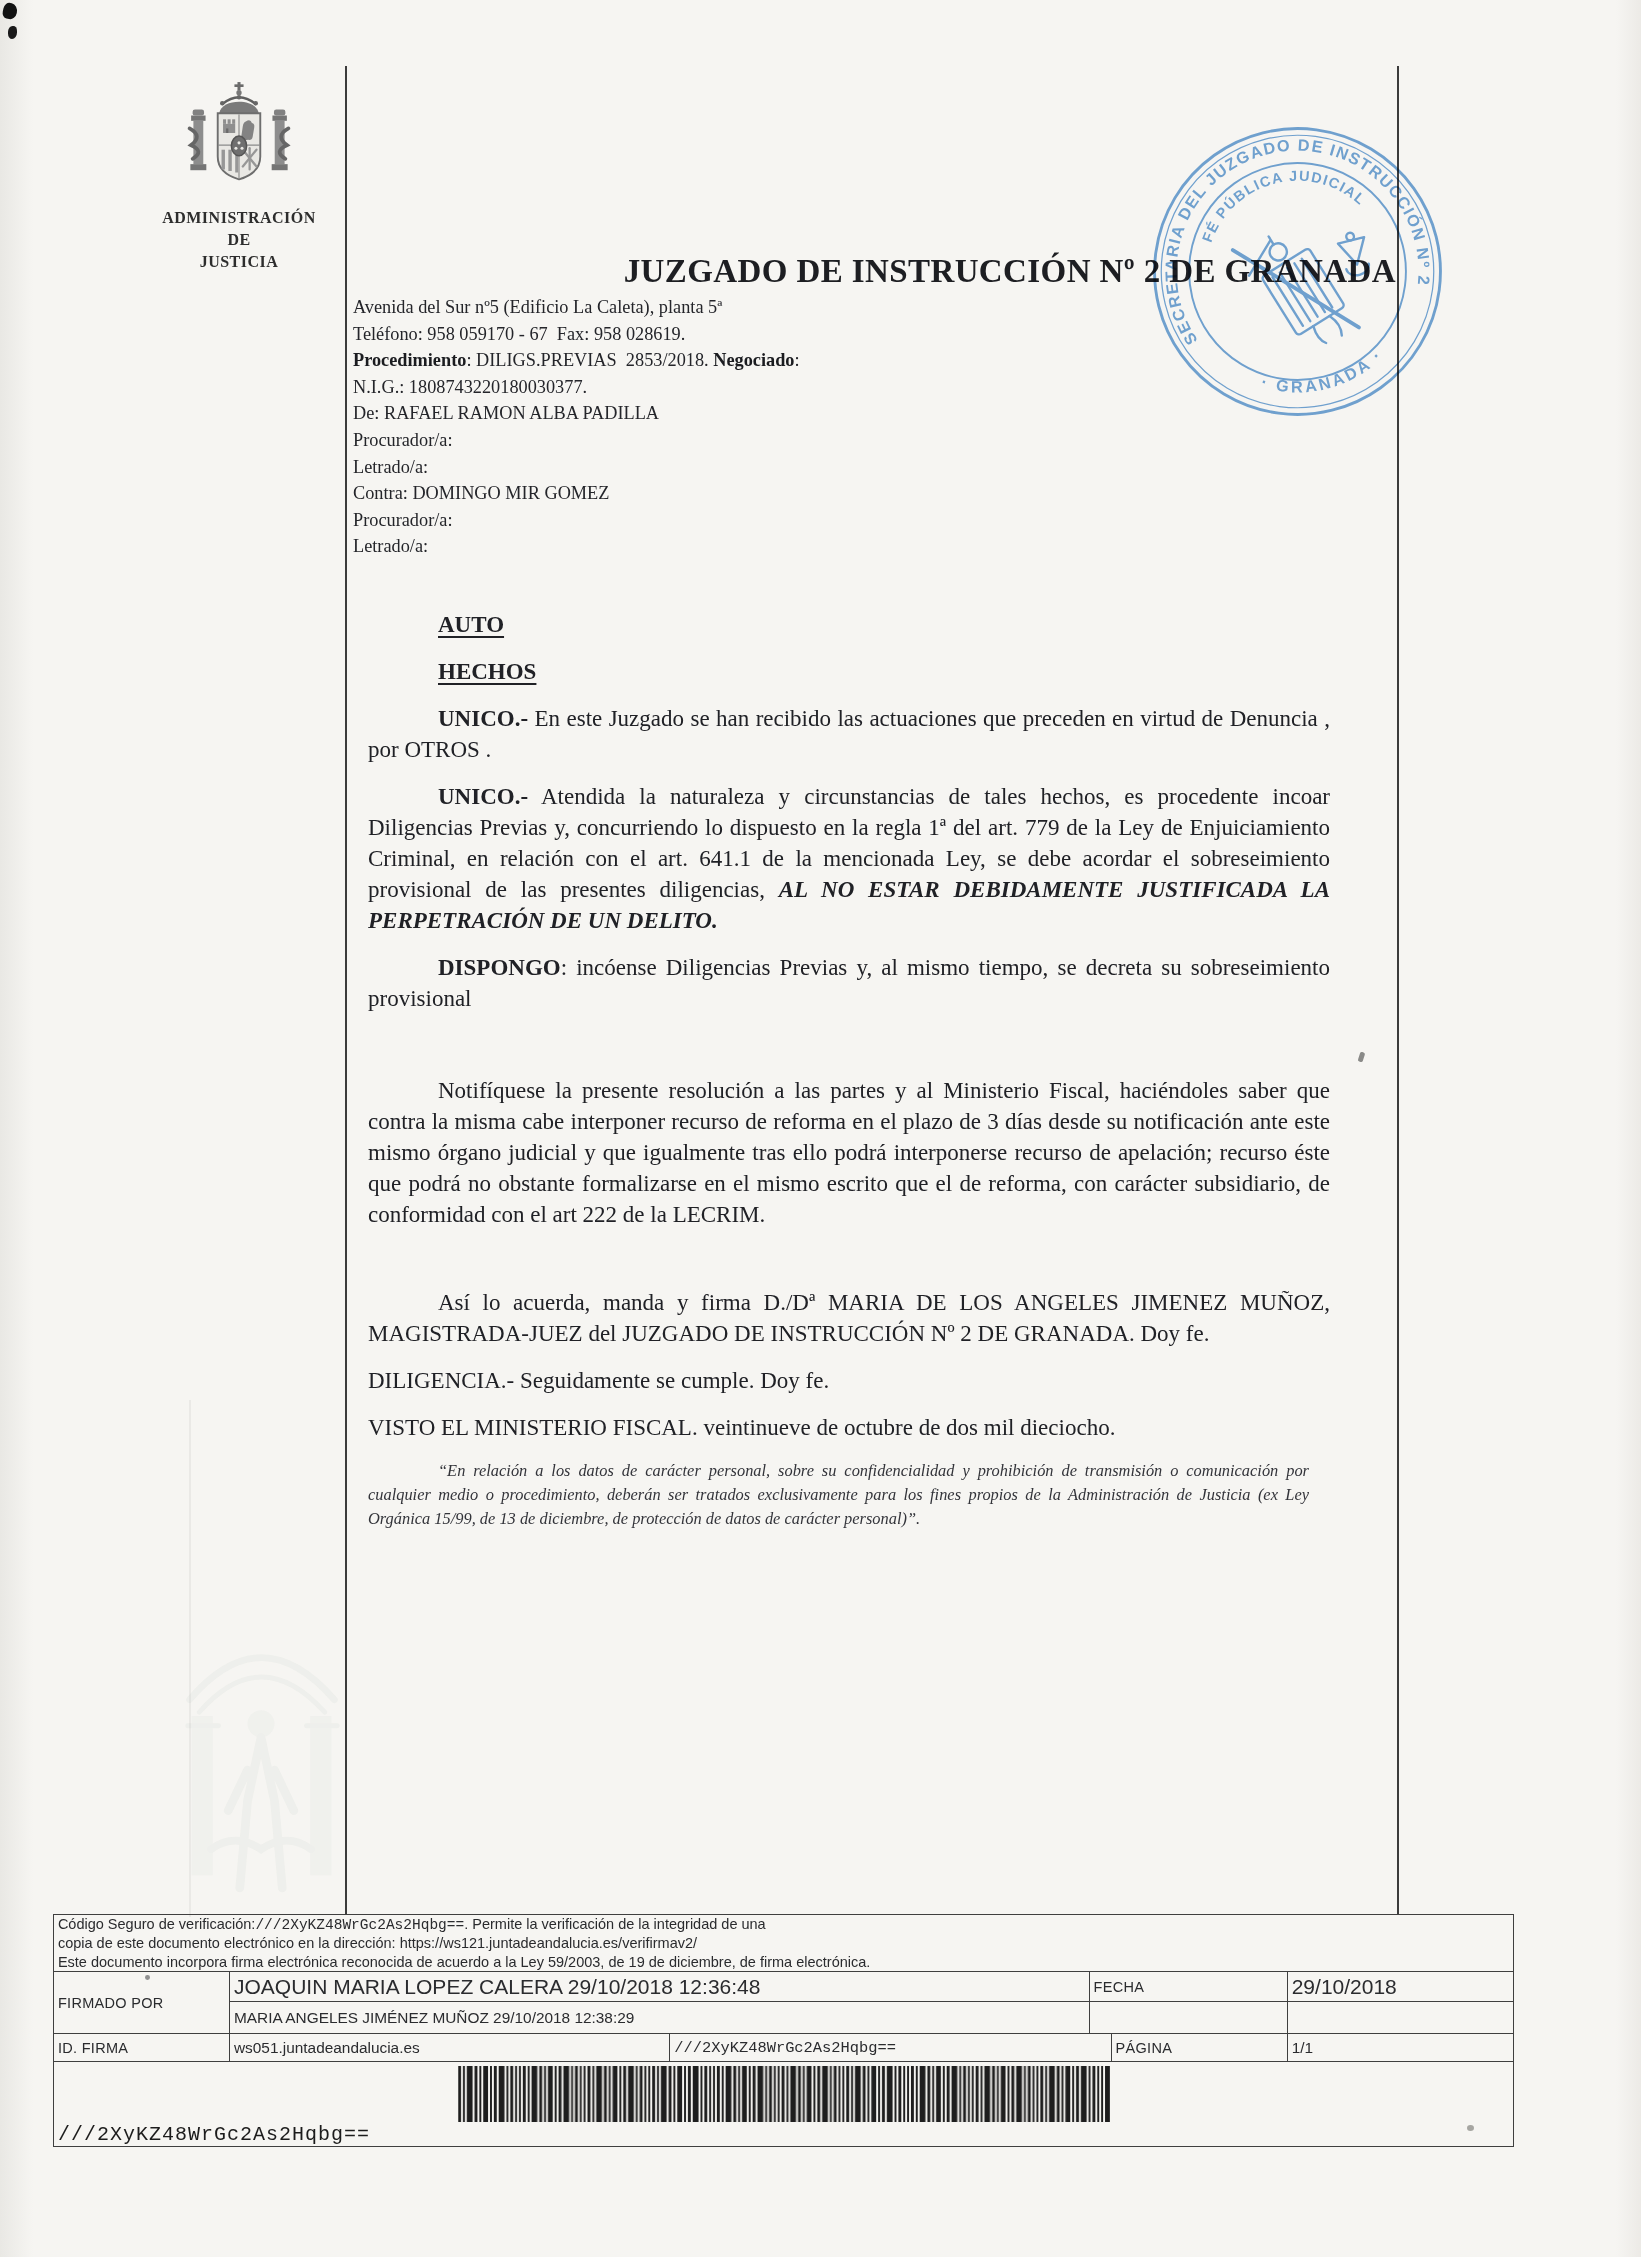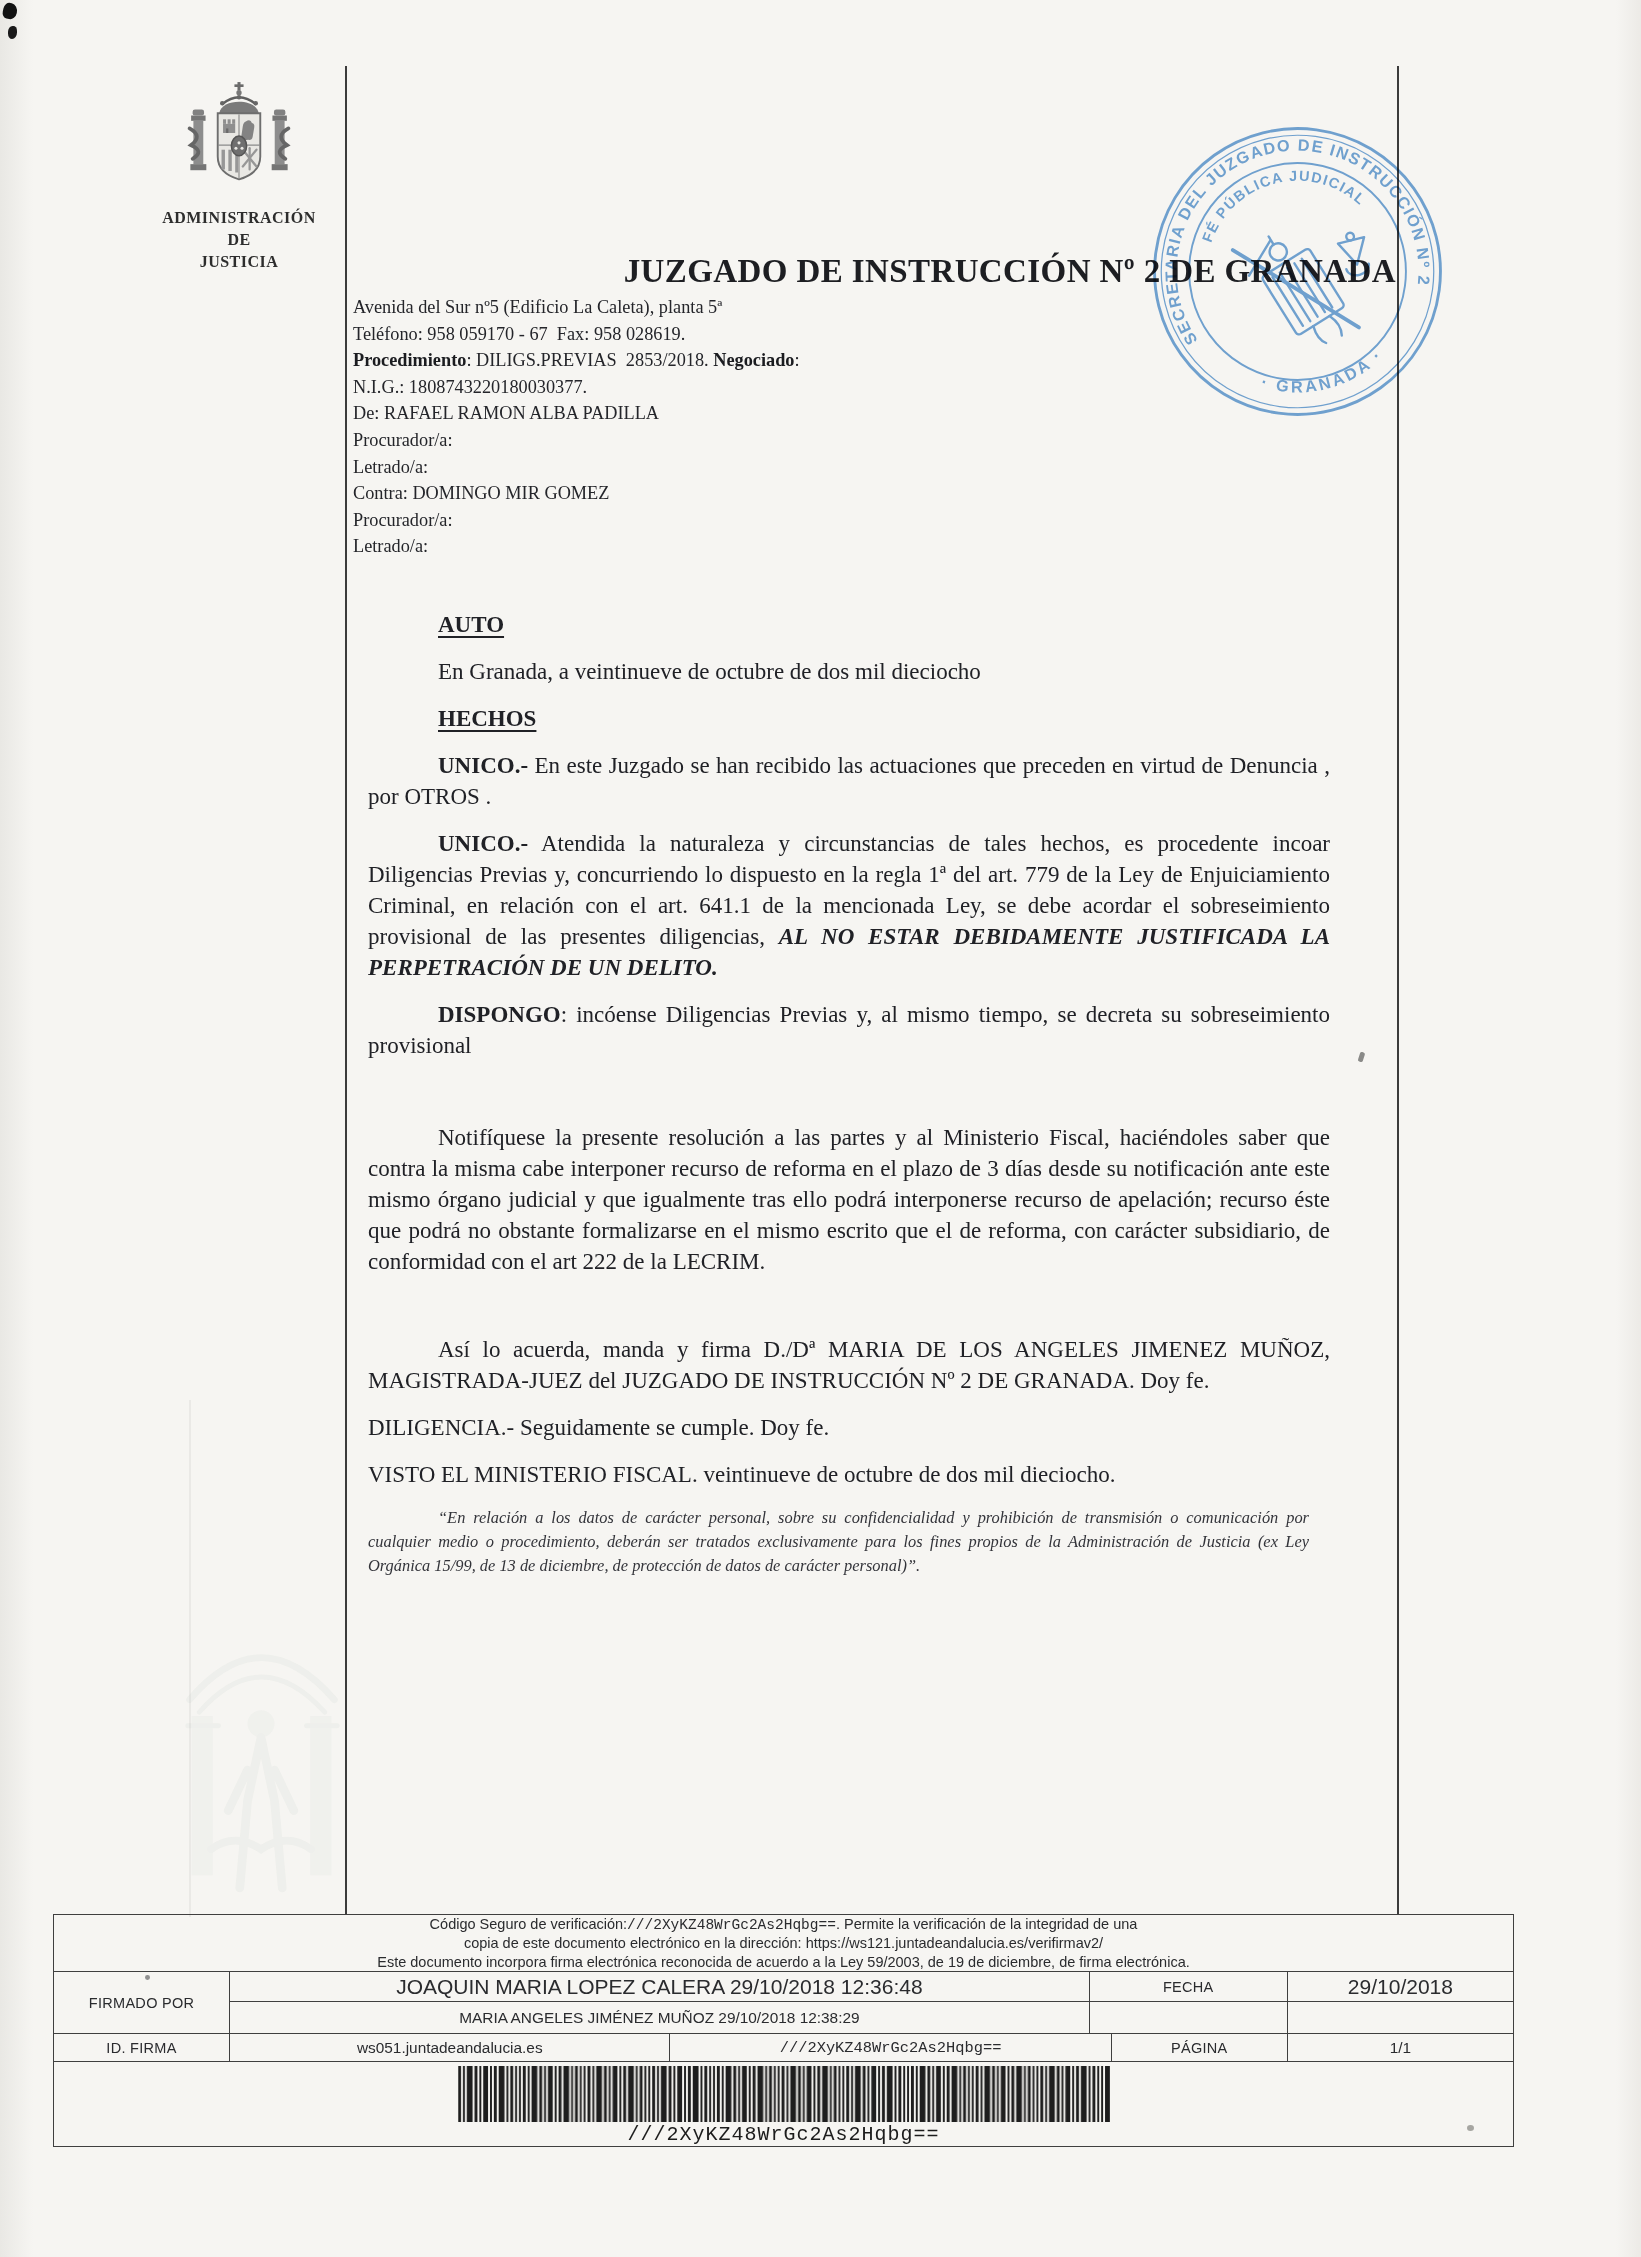--- a/index.html
+++ b/index.html
@@ -49,21 +49,21 @@
   .privacy{margin-top:25px;width:941px;font-size:16.4px;line-height:24px;
     font-style:italic;text-align:justify;color:#33343a;text-indent:0;}
 
   
   .watermark{position:absolute;left:172px;top:1608px;width:179px;height:304px;opacity:.55;}
 
   
   .verifirma{position:absolute;left:53px;top:1914px;
     font-family:"Liberation Sans", sans-serif;color:#2a2b2e;}
   table.vf{border-collapse:collapse;table-layout:fixed;width:1461px;}
-  table.vf td{border:1.9px solid #3f3f3f;text-align:center;vertical-align:middle;
+  table.vf td{border:1.9px solid #3f3f3f;vertical-align:middle;
     padding:0 3.9px;overflow:hidden;}
   .vf-top{font-size:14.5px;line-height:18.3px;height:56px;}
   .vf-mono{font-family:"Liberation Mono", monospace;font-size:14.5px;}
   .vf-label{font-size:14.5px;letter-spacing:0.3px;}
   .vf-name{font-size:21px;height:29px;}
   .vf-name2{font-size:15.4px;height:31px;}
   .vf-id{font-size:15.4px;height:27px;}
   .vf-code{font-family:"Liberation Mono", monospace;font-size:15.4px;}
   .vf-barcode-cell{height:79px;vertical-align:top;}
   .bc-label{font-family:"Liberation Mono", monospace;font-size:20px;
@@ -201,21 +201,20 @@
       <line x1="100" y1="122" x2="208" y2="232" stroke-width="4"></line>
       <line x1="110" y1="152" x2="140" y2="122"></line>
       <path d="M208 142 l14 26 M236 142 l-14 26 M208 142 h28 M210 170 a12 9 0 0 0 24 0"></path>
       <circle cx="222" cy="138" r="4"></circle>
     </g>
   </g>
 </svg>
 
 <div class="doc-body">
   <p class="heading">AUTO</p>
-  <p>En Granada, a veintinueve de octubre de dos mil dieciocho</p>
   <p class="heading">HECHOS</p>
   <p><b>UNICO.-</b><span> En este Juzgado se han recibido las actuaciones que preceden en virtud de Denuncia , por OTROS .</span></p>
   <p><b>UNICO.-</b><span> Atendida la naturaleza y circunstancias de tales hechos, es procedente incoar Diligencias Previas y, concurriendo lo dispuesto en la regla 1ª del art. 779 de la Ley de Enjuiciamiento Criminal, en relación con el art. 641.1 de la mencionada Ley, se debe acordar el sobreseimiento provisional de las presentes diligencias, </span><span class="bi">AL NO ESTAR DEBIDAMENTE JUSTIFICADA LA PERPETRACIÓN DE UN DELITO.</span></p>
   <p><b>DISPONGO</b><span>: incóense Diligencias Previas y, al mismo tiempo, se decreta su sobreseimiento provisional</span></p>
   <div class="gap30"></div>
   <p>Notifíquese la presente resolución a las partes y al Ministerio Fiscal, haciéndoles saber que contra la misma cabe interponer recurso de reforma en el plazo de 3 días desde su notificación ante este mismo órgano judicial y que igualmente tras ello podrá interponerse recurso de apelación; recurso éste que podrá no obstante formalizarse en el mismo escrito que el de reforma, con carácter subsidiario, de conformidad con el art 222 de la LECRIM.</p>
   <div class="gap26"></div>
   <p>Así lo acuerda, manda y firma D./Dª MARIA DE LOS ANGELES JIMENEZ MUÑOZ, MAGISTRADA-JUEZ del JUZGADO DE INSTRUCCIÓN Nº 2 DE GRANADA. Doy fe.</p>
   <p class="flat">DILIGENCIA.- Seguidamente se cumple. Doy fe.</p>
   <p class="flat">VISTO EL MINISTERIO FISCAL. veintinueve de octubre de dos mil dieciocho.</p>

